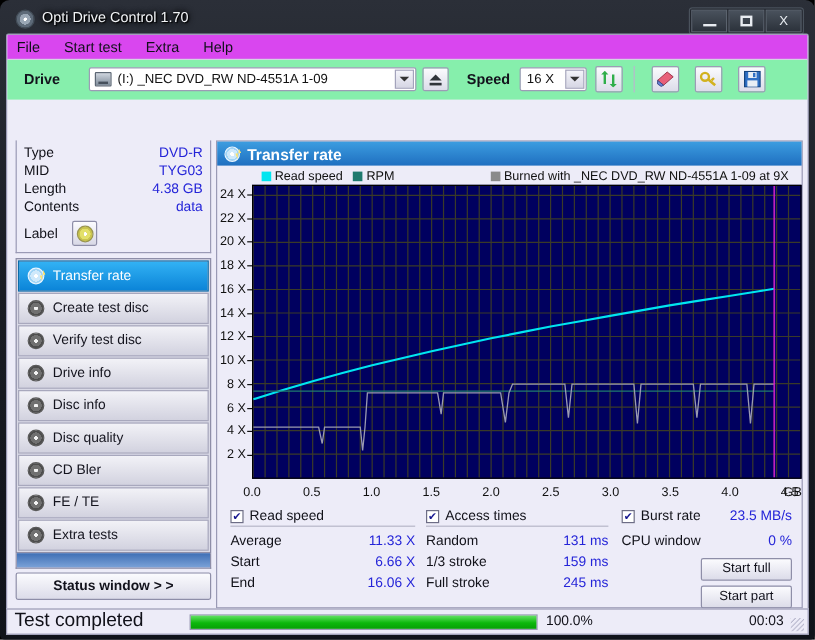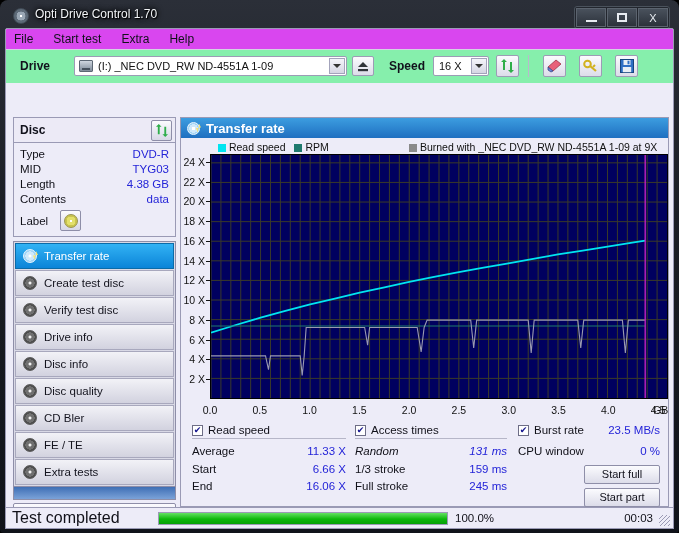--- a/index.html
+++ b/index.html
@@ -212,29 +212,20 @@
         <svg width="14" height="14" viewBox="0 0 14 14">
           <rect x="0.5" y="0.5" width="13" height="13" fill="#2f6fc4" stroke="#16447f"></rect>
           <rect x="3.5" y="1" width="7" height="5" fill="#e9eef5"></rect>
           <rect x="7.5" y="1.7" width="2" height="3.6" fill="#2f6fc4"></rect>
           <rect x="2.8" y="8" width="8.4" height="5.2" fill="#e9eef5"></rect>
         </svg>
       </div>
     </div>
 
     <div class="leftpane">
-      <div class="panel-head">
-        <div class="t">Disc</div>
-        <div class="refresh">
-          <svg width="14" height="13" viewBox="0 0 15 14">
-            <path d="M3 11 L3 3 L1 3 L4 0 L7 3 L5 3 L5 11 Z" fill="#2fae4a"></path>
-            <path d="M12 3 L12 11 L14 11 L11 14 L8 11 L10 11 L10 3 Z" fill="#2fae4a"></path>
-          </svg>
-        </div>
-      </div>
       <div class="panel-body">
         <div class="row">
           <span class="k">Type</span>
           <span class="v">DVD-R</span>
         </div>
         <div class="row">
           <span class="k">MID</span>
           <span class="v">TYG03</span>
         </div>
         <div class="row">
@@ -447,21 +438,21 @@
         </div>
 
         <div class="col" style="left:174px;width:152px;">
           <div class="chk-row">
             <span class="chk">
                 <span class="mark">✔</span>
               </span>
             <span class="chk-lbl">Access times</span>
           </div>
           <div class="ul"></div>
-          <div class="srow" style="margin-top:4px;font-style:italic;">
+          <div class="srow" style="margin-top:4px;">
             <span class="k">Random</span>
             <span class="v">131 ms</span>
           </div>
           <div class="srow">
             <span class="k">1/3 stroke</span>
             <span class="v">159 ms</span>
           </div>
           <div class="srow">
             <span class="k">Full stroke</span>
             <span class="v">245 ms</span>

